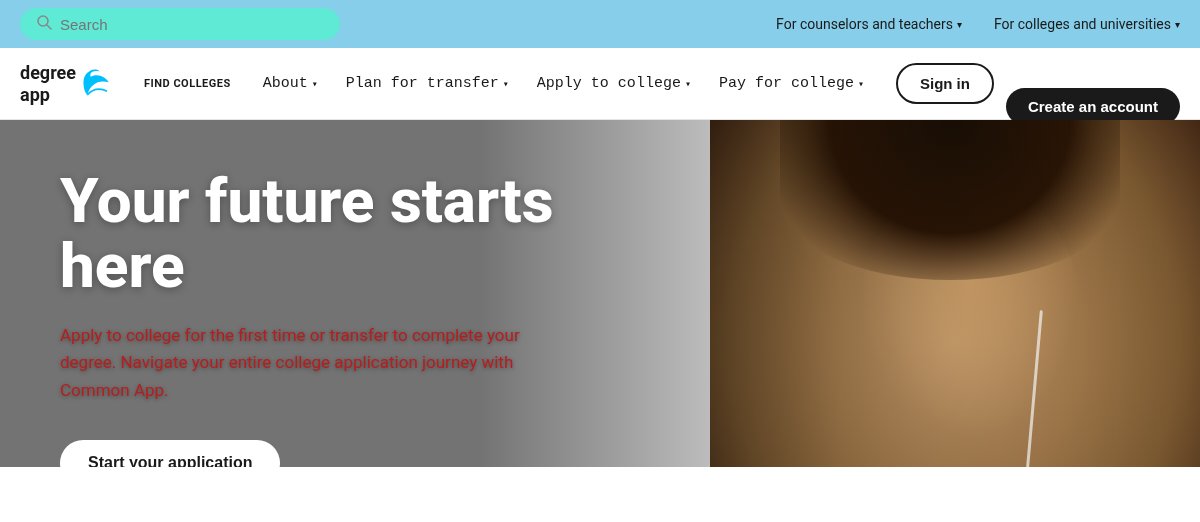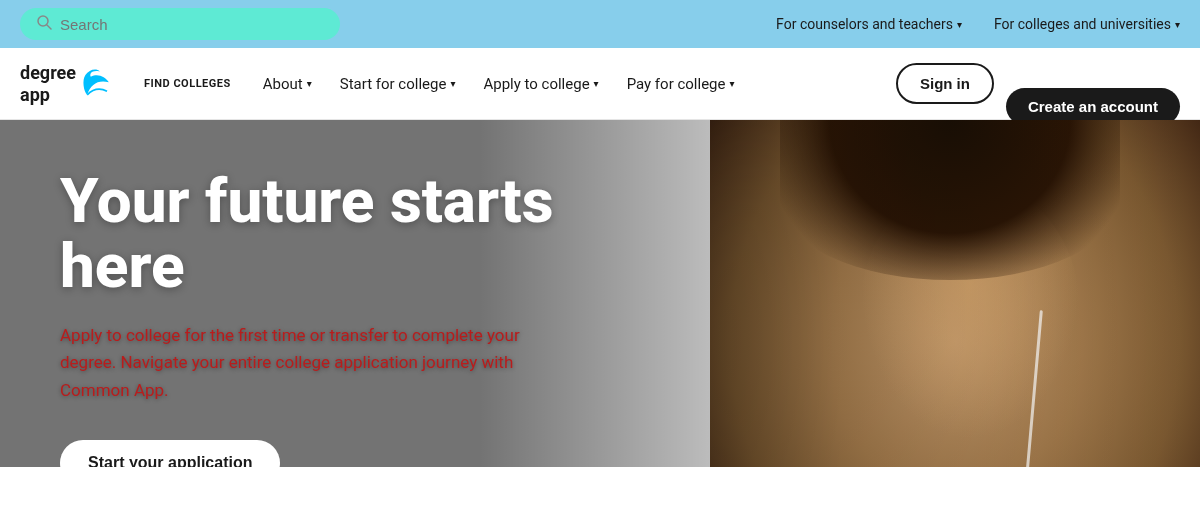--- a/index.html
+++ b/index.html
@@ -102,20 +102,21 @@
     .nav-item {
       font-size: 15px;
       color: #1a1a1a;
       padding: 8px 12px;
       cursor: pointer;
       display: flex;
       align-items: center;
       gap: 4px;
       white-space: nowrap;
       border-radius: 4px;
+      font-family: Liberation Mono, monospace;
     }
     .nav-item .chevron {
       font-size: 10px;
     }
     .nav-actions {
       display: flex;
       gap: 12px;
       align-items: center;
       margin-left: auto;
     }
@@ -269,21 +270,21 @@
   </div>
 
   <div class="find-colleges">FIND COLLEGES</div>
 
   <div class="nav-items">
     <div class="nav-item">
       <span>About</span>
       <span class="chevron">▾</span>
     </div>
     <div class="nav-item">
-      <span>Start for college</span>
+      <span>Plan for transfer</span>
       <span class="chevron">▾</span>
     </div>
     <div class="nav-item">
       <span>Apply to college</span>
       <span class="chevron">▾</span>
     </div>
     <div class="nav-item">
       <span>Pay for college</span>
       <span class="chevron">▾</span>
     </div>

